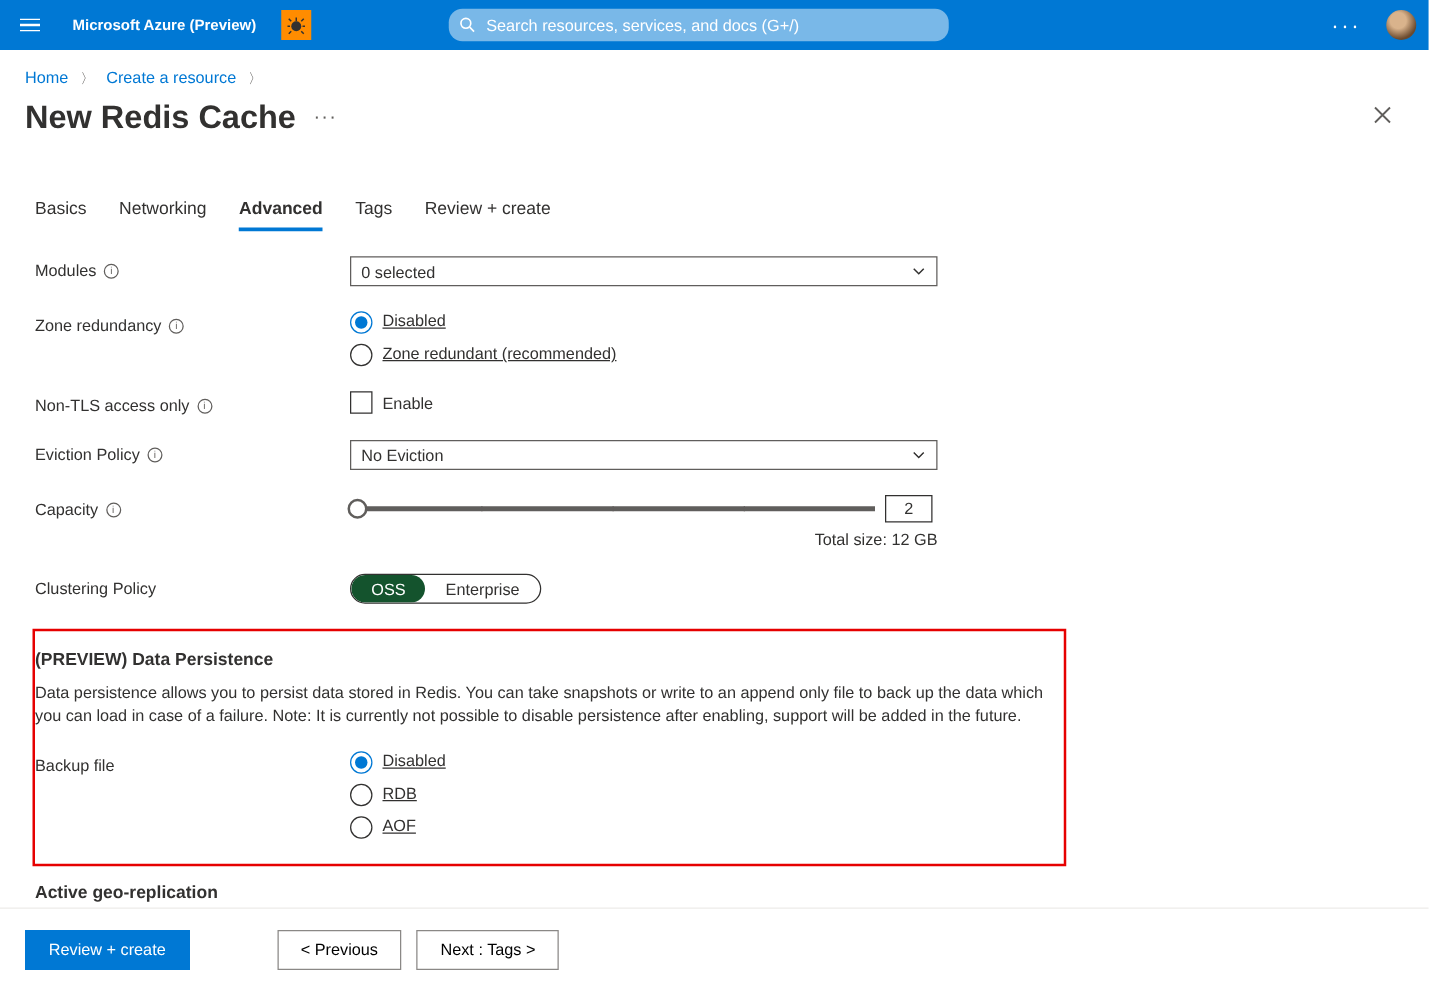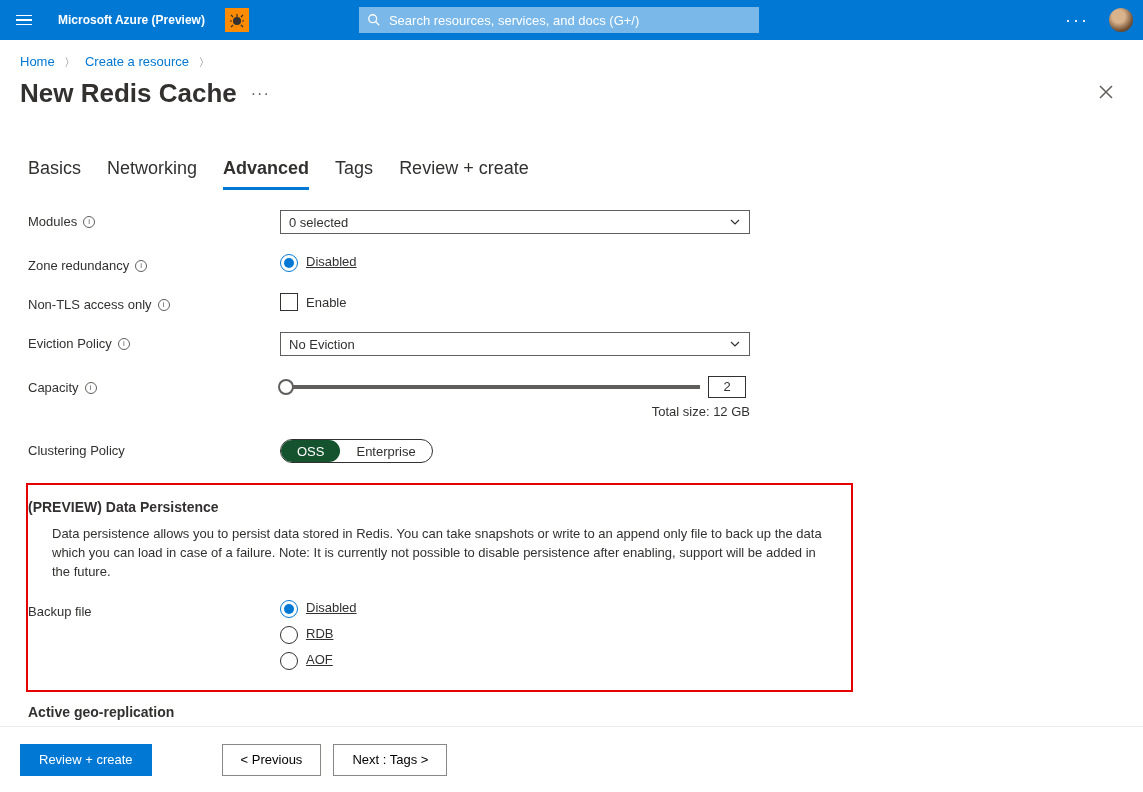--- a/index.html
+++ b/index.html
@@ -4,21 +4,21 @@
 <style>
 * { box-sizing: border-box; margin: 0; padding: 0; }
 body { font-family: "Segoe UI", Arial, sans-serif; font-size: 13px; color: #323130; background: #fff; width: 1143px; height: 792px; overflow: hidden; position: relative; }
 
 
 .top-header { height: 40px; background: #0078d4; display: flex; align-items: center; padding: 0 10px; color: #fff; }
 .hamburger { width: 20px; height: 20px; display: flex; flex-direction: column; justify-content: center; gap: 3px; cursor: pointer; padding: 0 6px; }
 .hamburger span { display: block; height: 1.5px; background: #fff; width: 16px; }
 .brand { font-size: 12px; font-weight: 600; margin-left: 28px; }
 .bug-badge { width: 24px; height: 24px; background: #ff8c00; margin-left: 20px; display: flex; align-items: center; justify-content: center; }
-.search-box { margin-left: 110px; width: 400px; height: 26px; background: #79b8e8; border-radius: 0; display: flex; align-items: center; padding: 0 8px; color: #fff; font-size: 13px; }
+.search-box { margin-left: 110px; width: 400px; height: 26px; background: #79b8e8; border-radius: 11px; display: flex; align-items: center; padding: 0 8px; color: #fff; font-size: 13px; }
 .search-box svg { margin-right: 8px; }
 .header-right { margin-left: auto; display: flex; align-items: center; gap: 20px; }
 .ellipsis-h { font-size: 18px; letter-spacing: 2px; }
 .avatar { width: 24px; height: 24px; border-radius: 50%; background: radial-gradient(circle at 40% 35%, #d9b38c 30%, #6b4a2e 70%); }
 
 
 .breadcrumb { padding: 14px 20px 6px 20px; font-size: 13px; }
 .breadcrumb a { color: #0078d4; text-decoration: none; }
 .breadcrumb .sep { margin: 0 6px; color: #605e5c; font-size: 11px; }
 
@@ -26,21 +26,21 @@
 .title-row { display: flex; align-items: center; padding: 2px 20px 10px 20px; }
 .page-title { font-size: 26px; font-weight: 600; }
 .title-ellipsis { margin-left: 14px; color: #605e5c; font-size: 16px; letter-spacing: 1px; }
 .close-x { margin-left: auto; margin-right: 10px; font-size: 18px; color: #605e5c; cursor: pointer; }
 
 
 .content-area { position: absolute; top: 128px; bottom: 66px; left: 0; right: 0; overflow-y: auto; padding: 0 20px 0 28px; }
 
 
 .tabs { display: flex; gap: 26px; border-bottom: none; margin-top: 30px; margin-bottom: 20px; }
-.tab { font-size: 18px; padding-bottom: 8px; cursor: pointer; }
+.tab { font-size: 14px; padding-bottom: 8px; cursor: pointer; }
 .tab.active { font-weight: 600; border-bottom: 3px solid #0078d4; }
 
 
 .form-row { display: flex; align-items: flex-start; margin-bottom: 20px; }
 .form-label { width: 252px; display: flex; align-items: center; gap: 6px; font-size: 13px; padding-top: 4px; }
 .info-icon { width: 12px; height: 12px; border: 1px solid #605e5c; border-radius: 50%; display: inline-flex; align-items: center; justify-content: center; font-size: 8px; color: #605e5c; }
 .form-control { flex: 0 0 470px; }
 
 
 .select { border: 1px solid #605e5c; height: 24px; display: flex; align-items: center; padding: 0 8px; font-size: 13px; position: relative; background: #fff; cursor: pointer; }
@@ -67,21 +67,21 @@
 .slider-caption { text-align: right; width: 470px; margin-top: 6px; font-size: 13px; }
 
 
 .pill-toggle { border: 1px solid #323130; border-radius: 12px; height: 24px; display: inline-flex; align-items: center; overflow: hidden; }
 .pill-toggle .pill-opt { padding: 0 16px; font-size: 13px; height: 100%; display: flex; align-items: center; cursor: pointer; }
 .pill-toggle .pill-opt.active { background: #14532d; color: #fff; border-radius: 12px; }
 
 
 .highlighted { border: 2px solid #e60000; padding: 14px 14px 20px 0; margin-left: -2px; margin-right: 270px; margin-bottom: 12px; }
 .section-heading { font-weight: 600; font-size: 14px; margin-bottom: 10px; }
-.section-desc { font-size: 13px; line-height: 1.45; margin-bottom: 18px; color: #323130; padding-left: 24px; }
+.section-desc { font-size: 13px; line-height: 1.45; margin-bottom: 18px; color: #323130; }
 
 
 .footer { position: absolute; bottom: 0; left: 0; right: 0; height: 66px; border-top: 1px solid #edebe9; display: flex; align-items: center; padding: 0 20px; gap: 12px; background: #fff; }
 .btn { height: 32px; padding: 0 18px; font-size: 13px; cursor: pointer; border: 1px solid #8a8886; background: #fff; display: flex; align-items: center; }
 .btn-primary { background: #0078d4; color: #fff; border: 1px solid #0078d4; }
 .btn-gap { width: 46px; }
 
 .subsection-heading { font-weight: 600; font-size: 14px; margin-bottom: 10px; }
 
 
@@ -163,20 +163,24 @@
   <div class="form-row">
     <div class="form-label">
       <span>Zone redundancy</span>
       <span class="info-icon">i</span>
     </div>
     <div class="form-control">
       <div class="radio-group">
         <div class="radio-item">
           <span class="radio checked"></span>
           <span>Disabled</span>
+        </div>
+        <div class="radio-item">
+          <span class="radio"></span>
+          <span>Zone redundant (recommended)</span>
         </div>
       </div>
     </div>
   </div>
 
   <div class="form-row">
     <div class="form-label">
       <span>Non-TLS access only</span>
       <span class="info-icon">i</span>
     </div>

